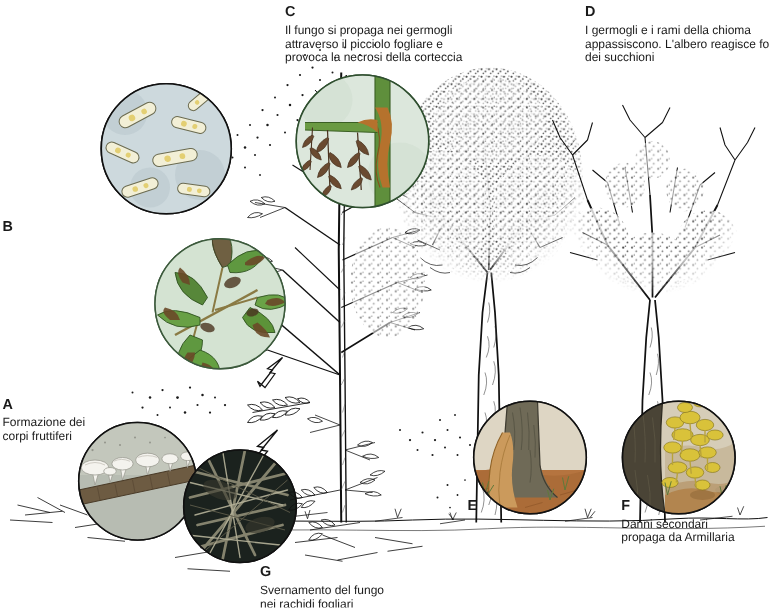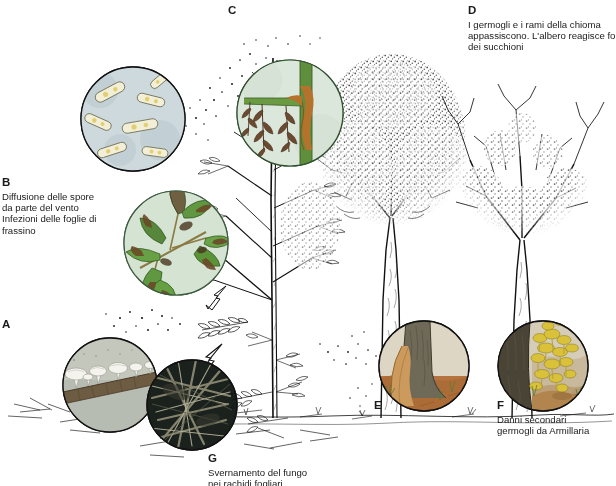--- a/index.html
+++ b/index.html
@@ -626,49 +626,50 @@
     <path d="M232,400 L272,392"></path>
     <path d="M242,398 q-5,-6 -11,-4 q5,6 11,4z M242,403 q-5,6 -11,5 q4,-7 11,-5z M252,396 q-5,-6 -11,-4 q5,6 11,4z M252,401 q-5,6 -11,5 q4,-7 11,-5z M262,394 q-5,-6 -11,-4 q5,6 11,4z"></path>
     <path d="M248,424 L288,418"></path>
     <path d="M258,422 q-5,-6 -11,-4 q5,6 11,4z M258,427 q-5,6 -11,5 q4,-7 11,-5z M268,420 q-5,-6 -11,-4 q5,6 11,4z"></path>
   </g>
 
 </svg>
 
 <div class="lbl" style="left:2px;top:176px;width:150px;">
   <span class="letter">B</span>
-  <span class="body">Diffusione delle spore
-da parte del vento
-Infezioni delle foglie di
-frassino</span>
 </div>
 
 <div class="lbl" style="left:2px;top:318px;width:120px;">
   <span class="letter">A</span>
+  <span class="body">Formazione dei
+corpi fruttiferi</span>
 </div>
 
 <div class="lbl" style="left:228px;top:4px;width:190px;">
   <span class="letter">C</span>
+  <span class="body">Il fungo si propaga nei germogli
+attraverso il picciolo fogliare e
+provoca la necrosi della corteccia</span>
 </div>
 
 <div class="lbl" style="left:468px;top:4px;width:160px;">
   <span class="letter">D</span>
   <span class="body">I germogli e i rami della chioma
 appassiscono. L'albero reagisce for
 dei succhioni</span>
 </div>
 
 <div class="lbl" style="left:374px;top:399px;width:120px;">
   <span class="letter">E</span>
 </div>
 
 <div class="lbl" style="left:497px;top:399px;width:120px;">
   <span class="letter">F</span>
   <span class="body">Danni secondari
-germogli da Armillaria</span>
+propaga da Armillaria</span>
 </div>
 
 <div class="lbl" style="left:208px;top:452px;width:150px;">
   <span class="letter">G</span>
   <span class="body">Svernamento del fungo
 nei rachidi fogliari</span>
 </div>
 
 </div>
 

